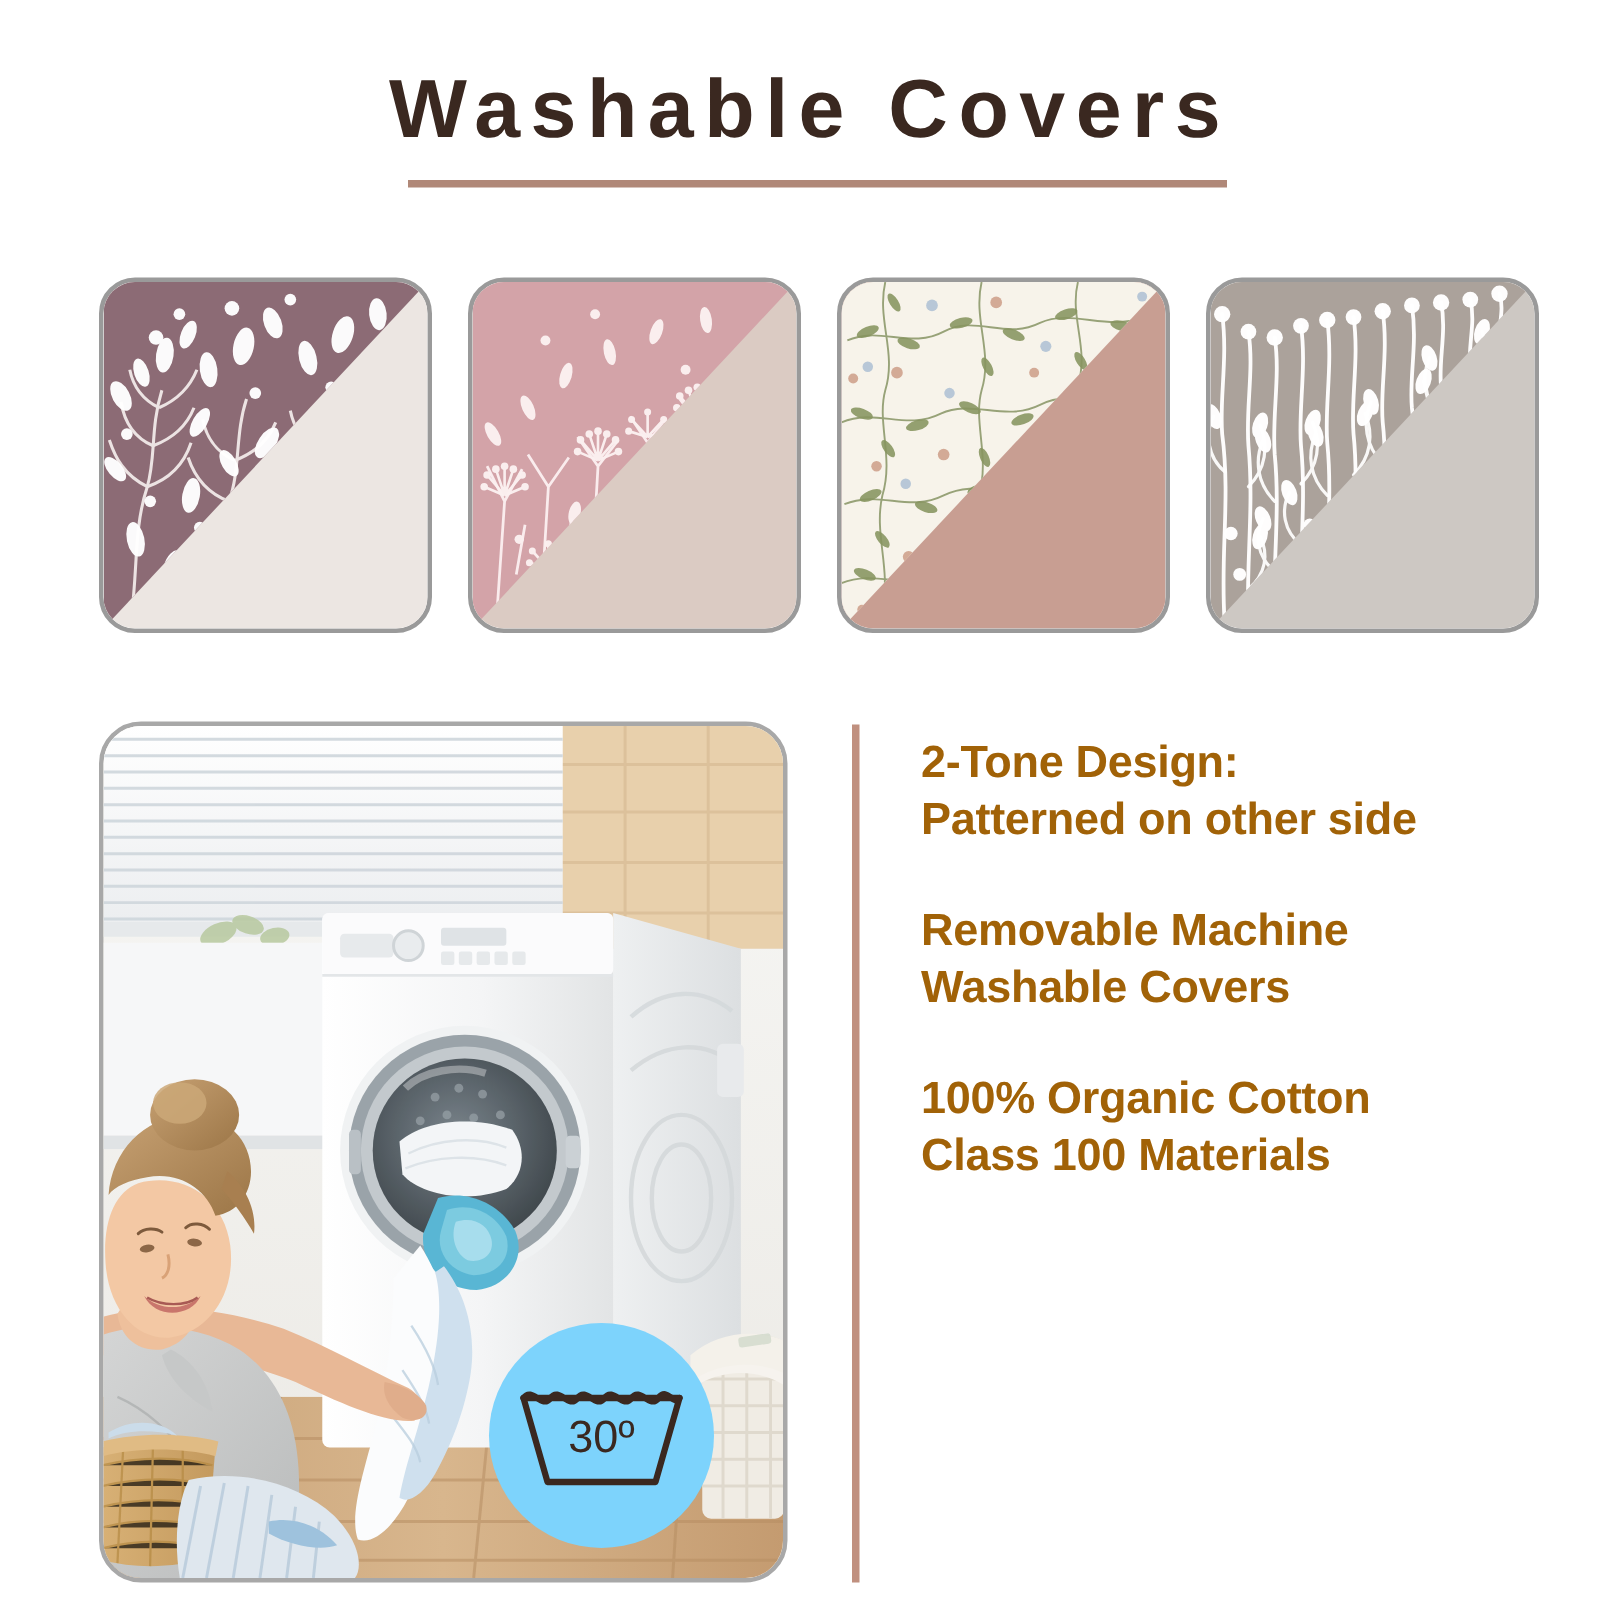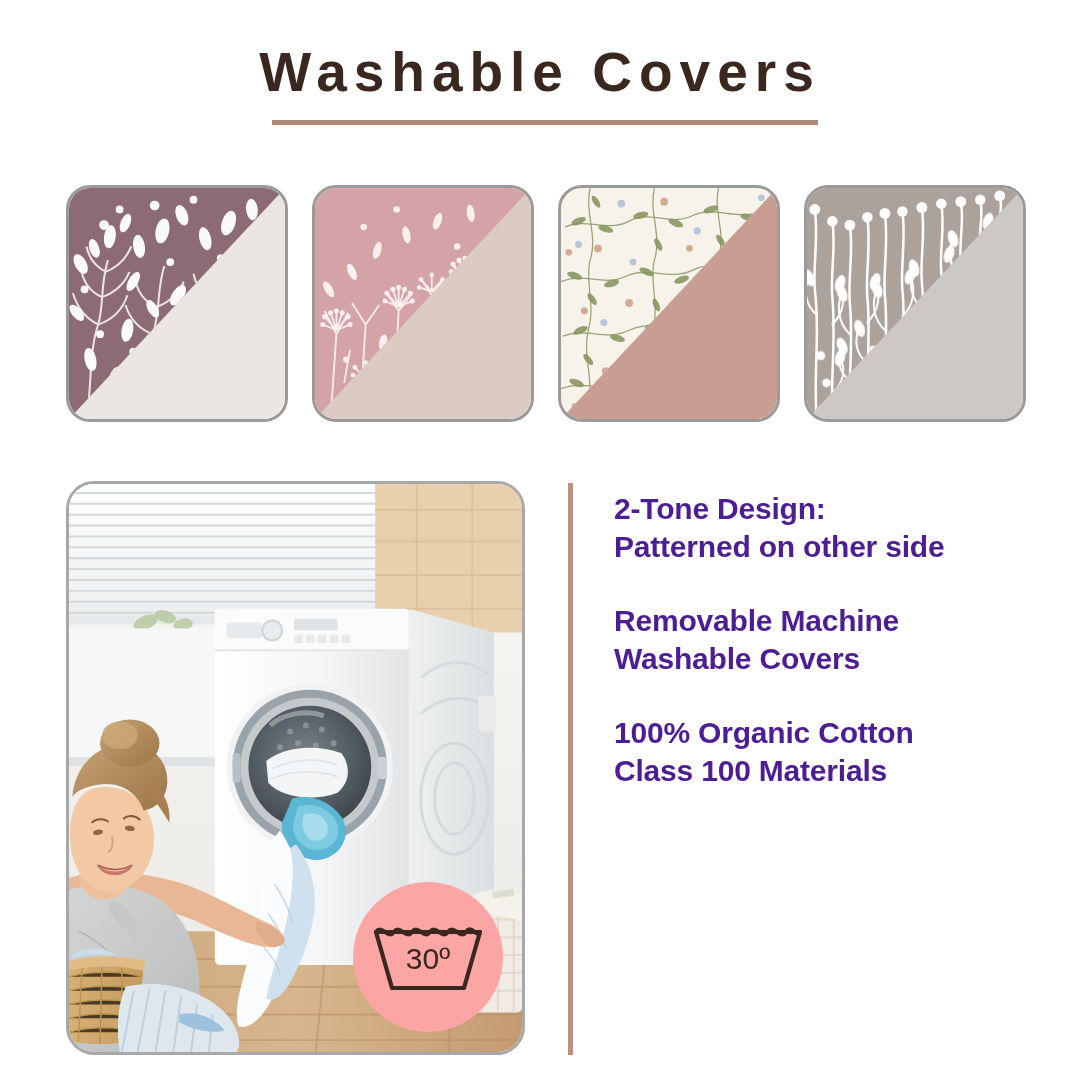--- a/index.html
+++ b/index.html
@@ -54,24 +54,24 @@
     border:3px solid #a8a8a8;
     border-radius:28px;
     overflow:hidden;
     box-sizing:border-box;
     background:#efece7;
   }
   #photo-card svg{display:block;width:100%;height:100%;}
 
   
   #wash-badge{
-    position:absolute;left:353px;top:882px;
+    position:absolute;left:326px;top:882px;
     width:150px;height:150px;
     border-radius:50%;
-    background:#fca5a5;
+    background:#7dd3fc;
     display:flex;align-items:center;justify-content:center;
   }
   #wash-badge svg{display:block;}
   #badge-temp{
     position:absolute;left:0;top:0;width:150px;height:150px;
     display:flex;align-items:center;justify-content:center;
     font-size:30px;color:#3a2820;font-weight:400;
     letter-spacing:0px;
     padding-top:4px;box-sizing:border-box;
   }
@@ -85,21 +85,21 @@
 
   
   #feature-list{
     position:absolute;left:614px;top:490px;
     width:420px;
   }
   .feature-block{margin-bottom:36px;}
   .feature-line{
     font-size:30px;
     font-weight:700;
-    color:#4c1d95;
+    color:#a16207;
     line-height:38px;
     letter-spacing:-0.2px;
     white-space:nowrap;
   }
 </style>
 </head>
 <body>
 
 <div id="header">
   <div id="page-title">Washable Covers</div>

